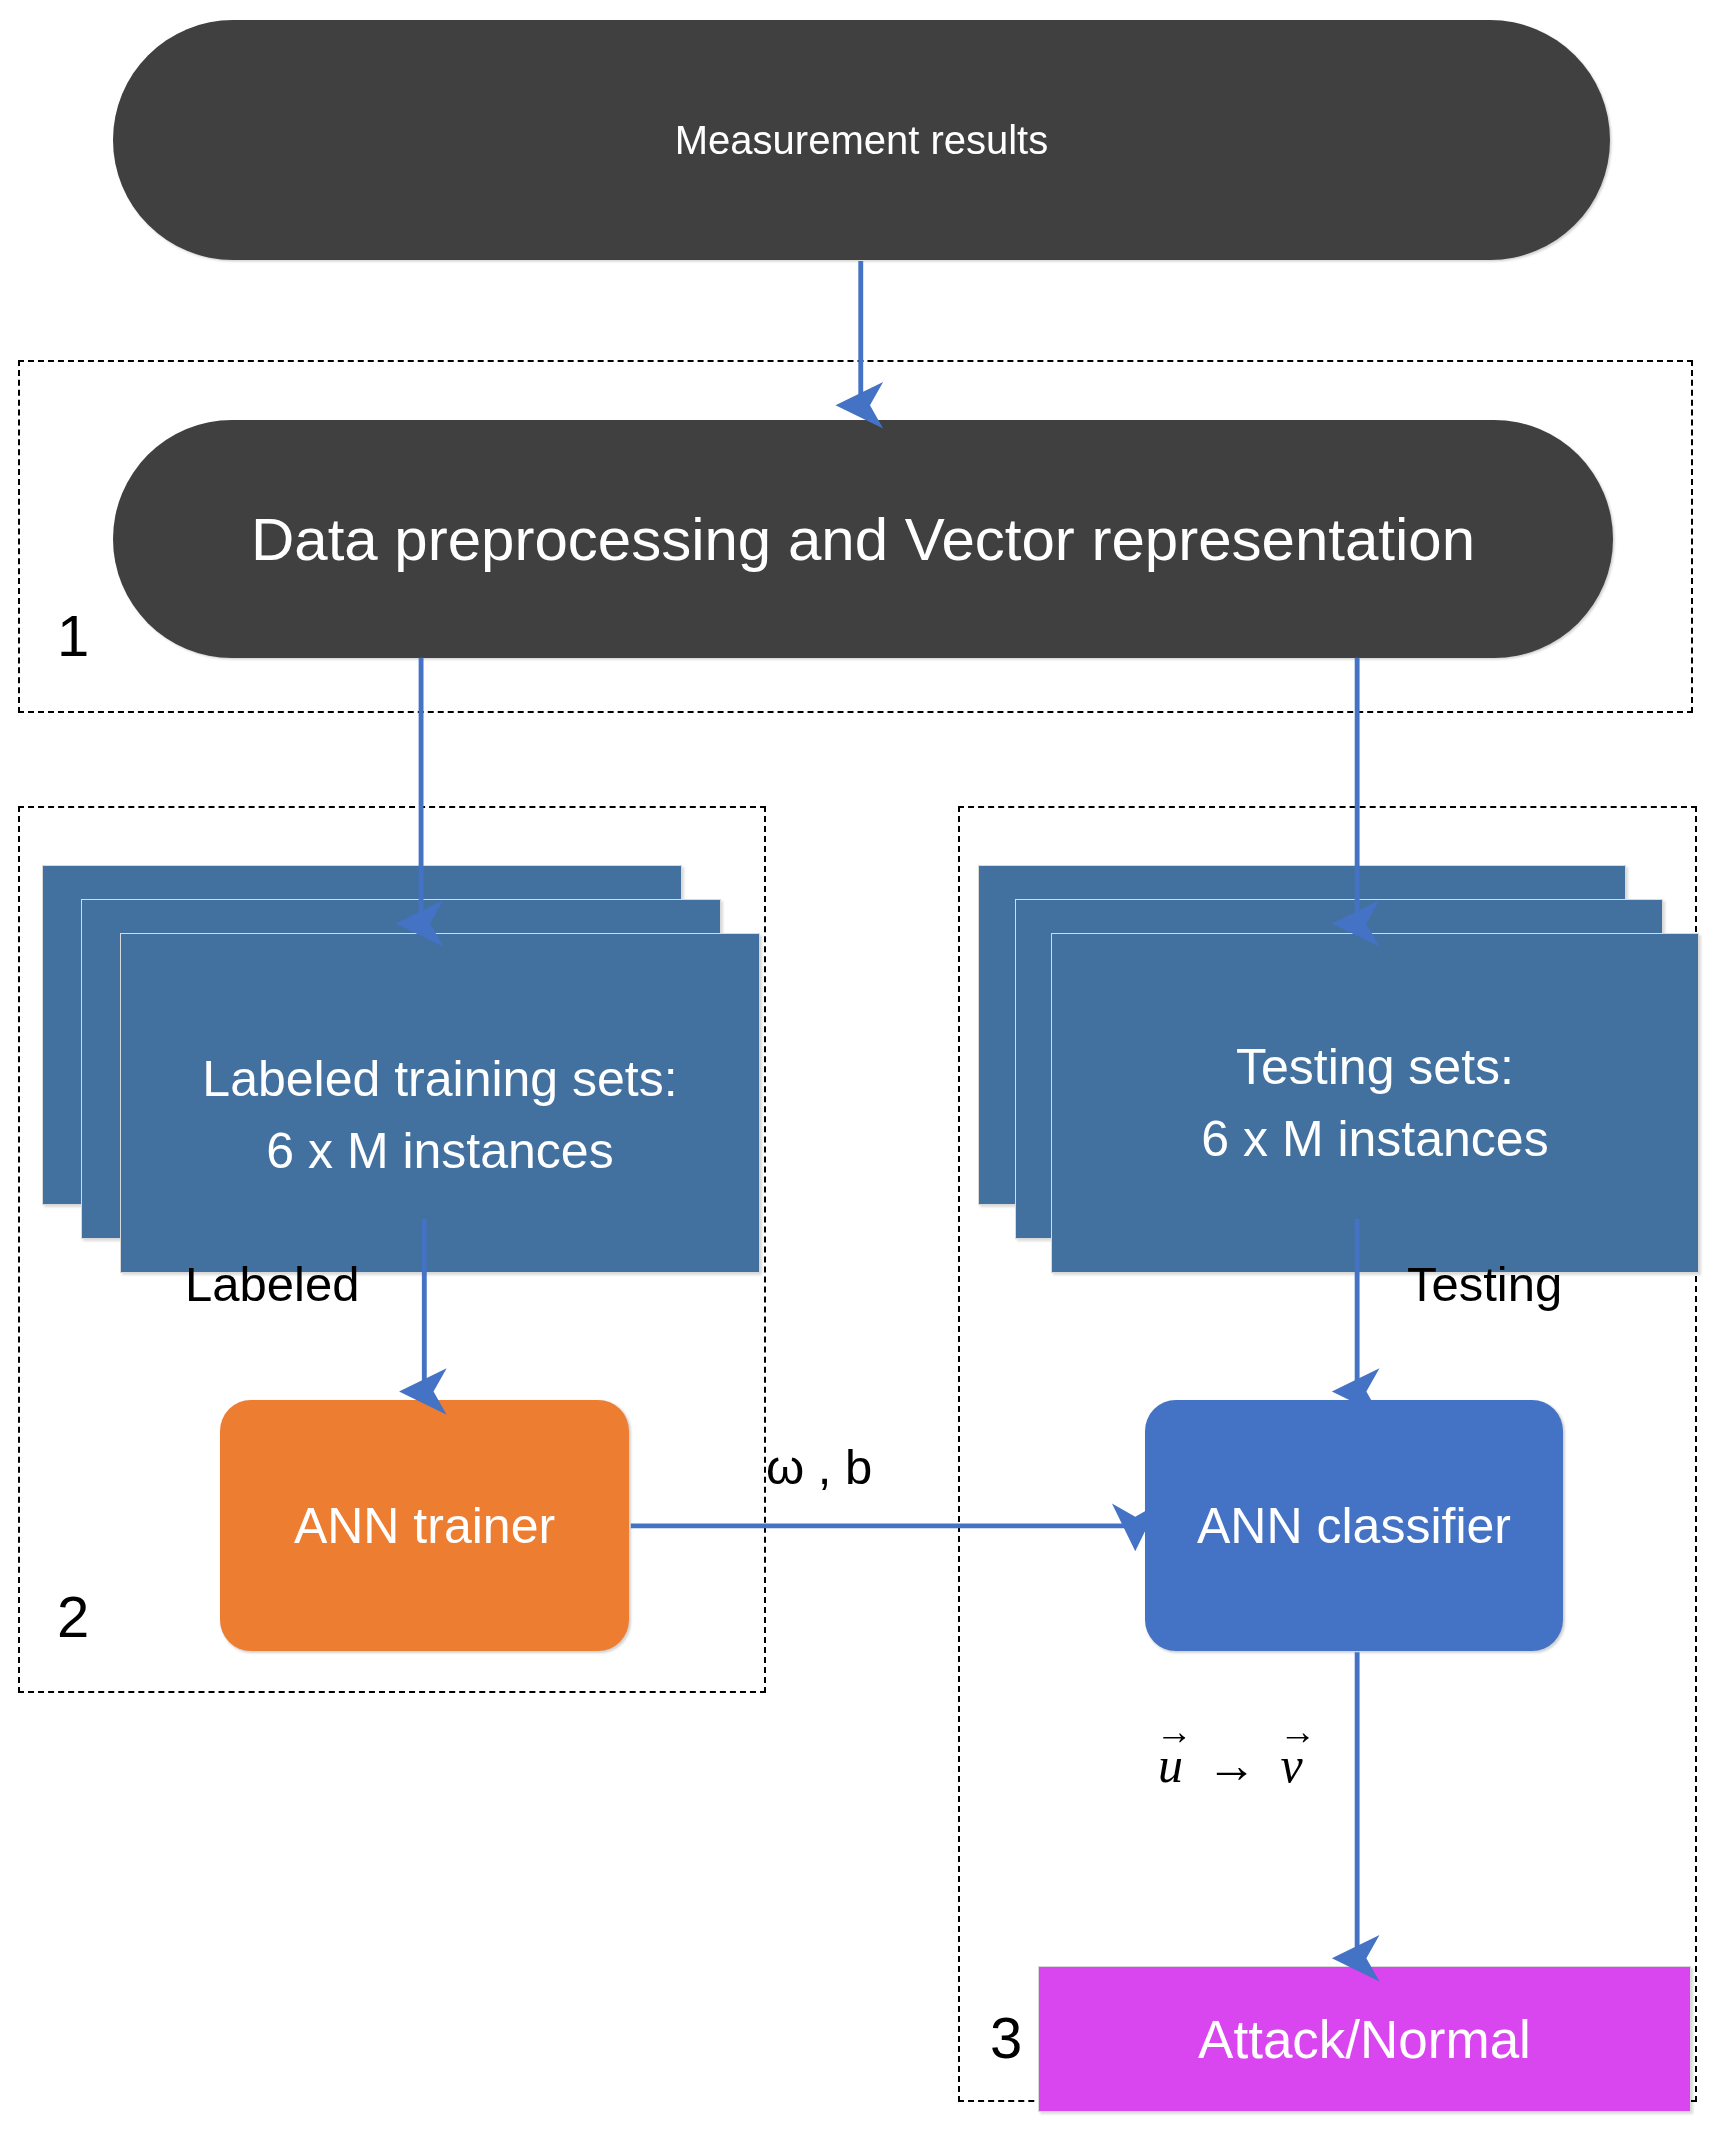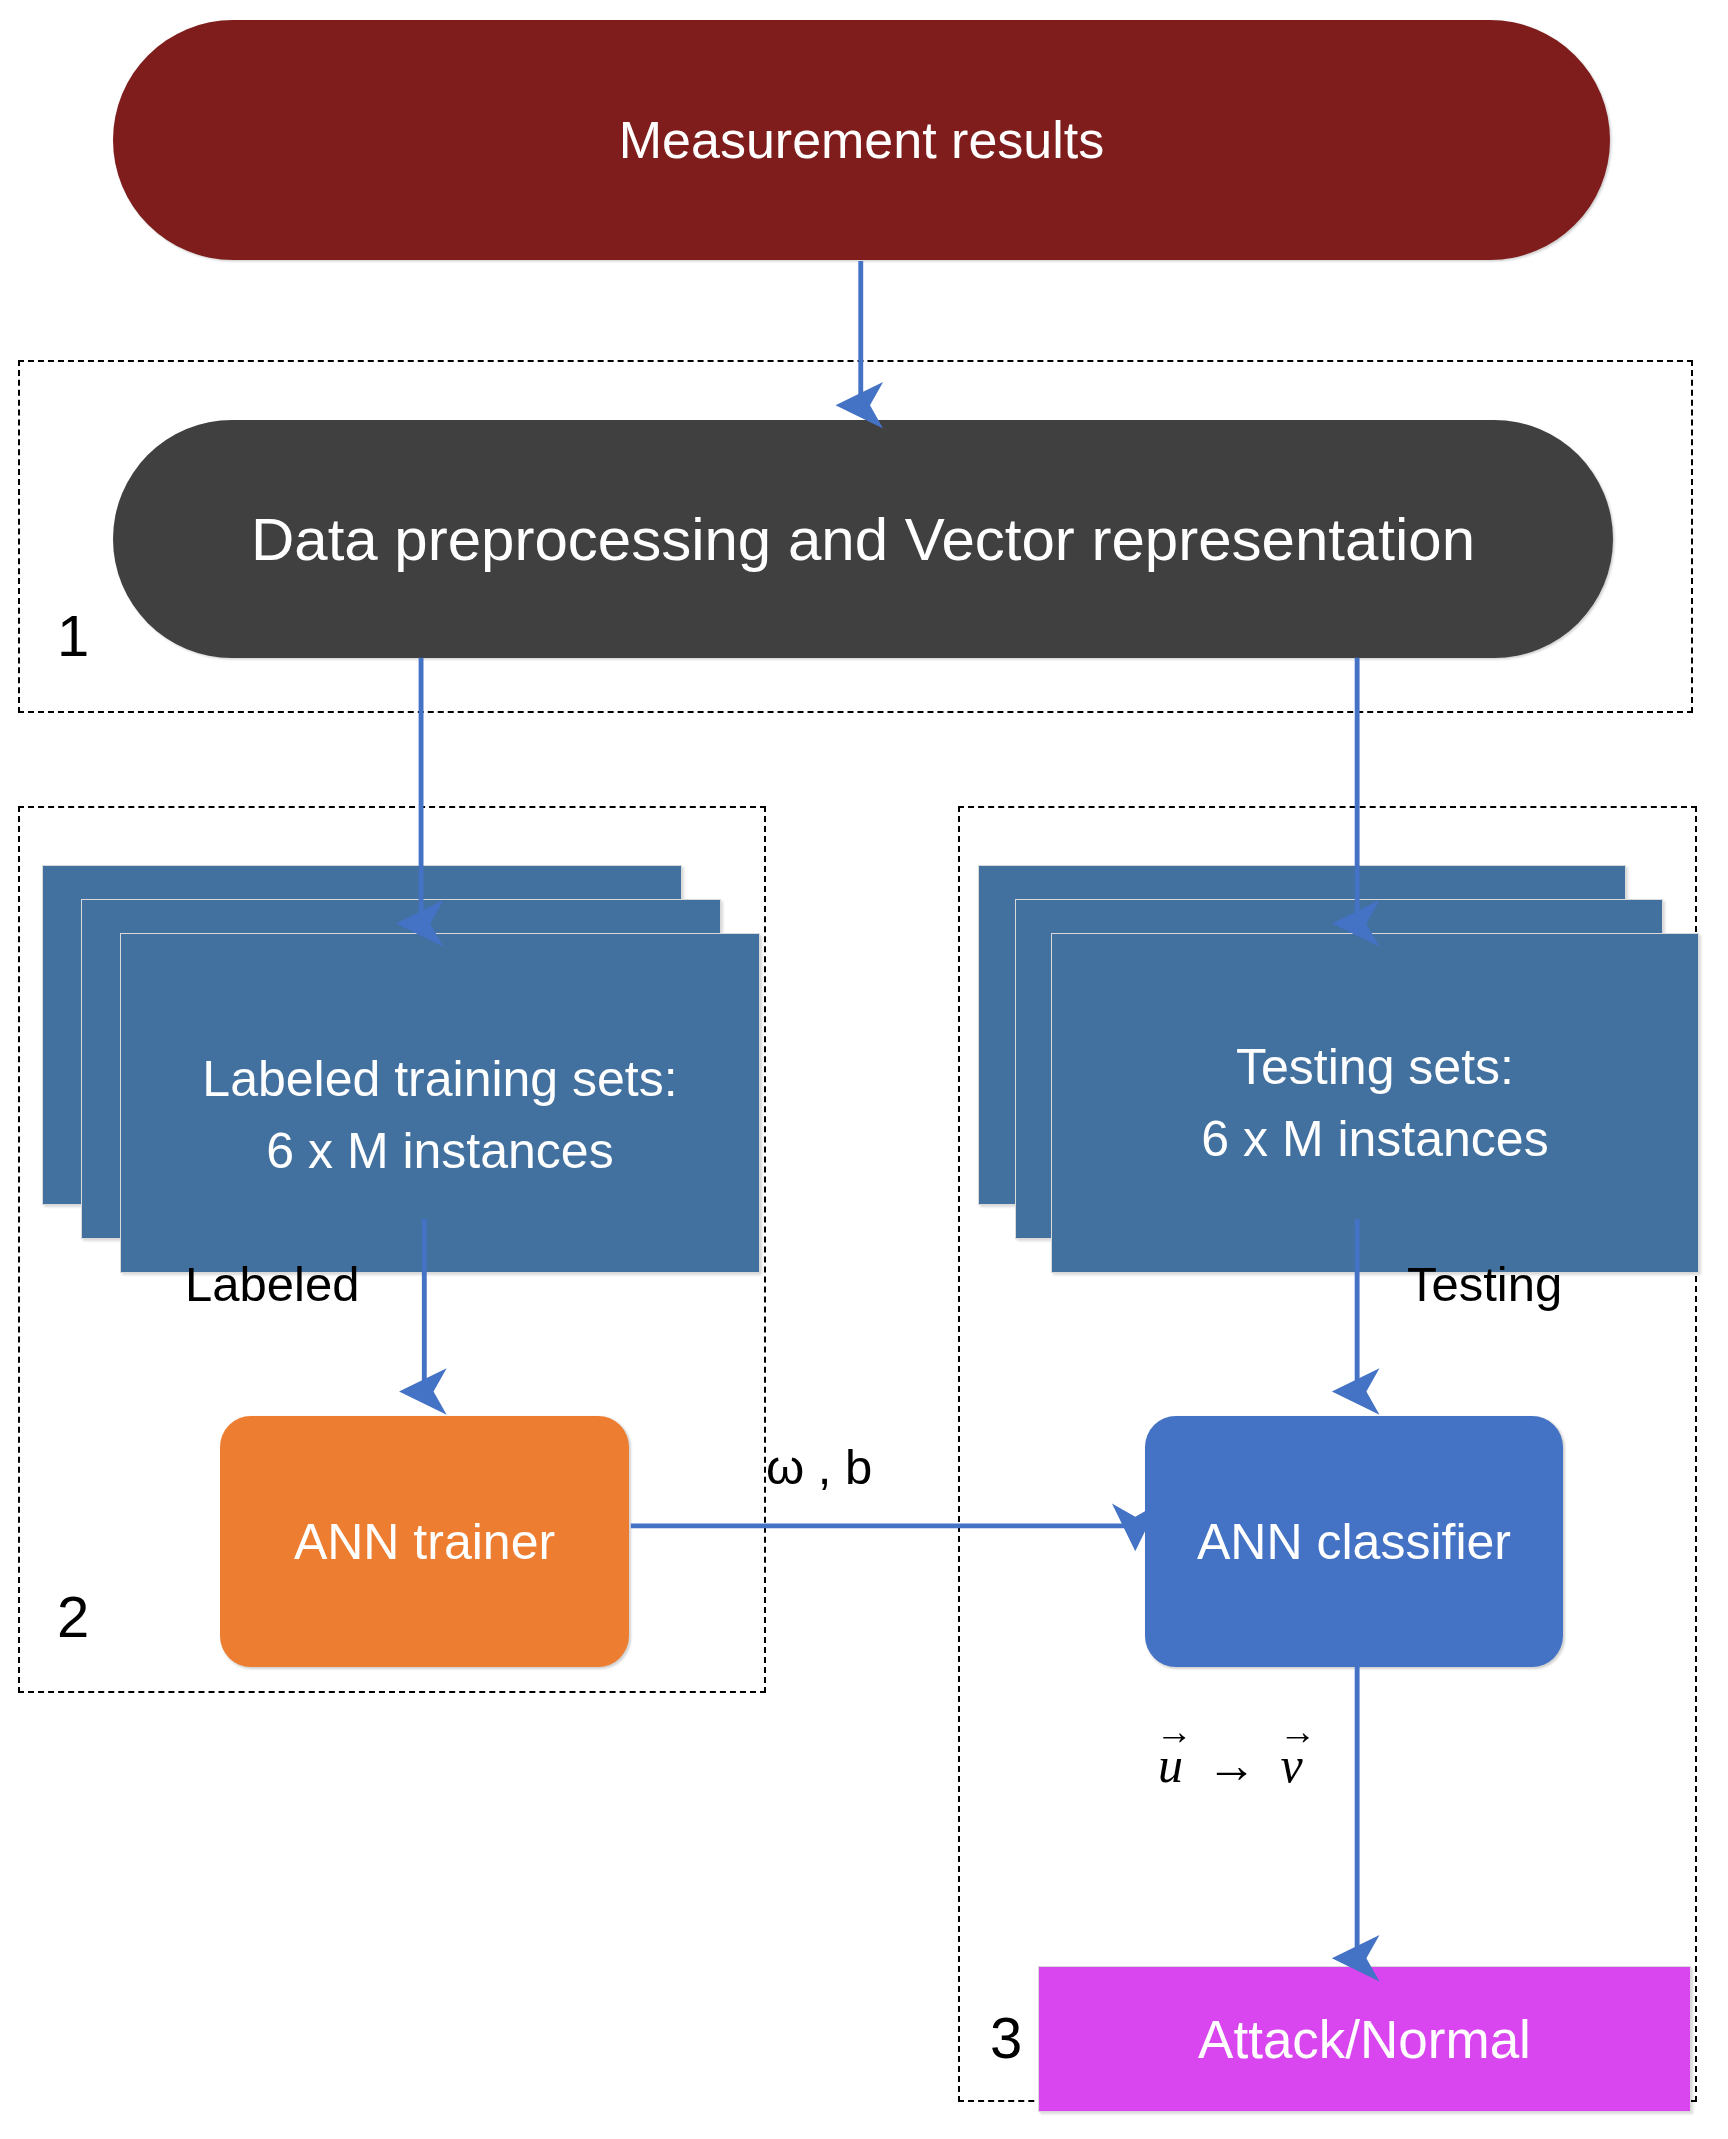--- a/index.html
+++ b/index.html
@@ -9,33 +9,33 @@
   .dashed{position:absolute;border:2.4px dashed #000000;box-sizing:border-box;background:transparent;}
 
   .grp-num{position:absolute;font-family:"Liberation Sans",sans-serif;color:#000000;
            font-size:58px;line-height:1;font-weight:400;}
 
   .pill{position:absolute;box-sizing:border-box;display:flex;align-items:center;
         justify-content:center;color:#ffffff;text-align:center;
         font-family:"Liberation Sans",sans-serif;font-weight:400;
         box-shadow:1.6px 1.6px 2.4px rgba(0,0,0,0.18);}
 
-  .teal{background:#7f1d1d;border-radius:809px;font-size:52px;}
+  .teal{background:#404040;border-radius:809px;font-size:40px;}
   .green{background:#404040;border-radius:809px;font-size:60px;}
 
   .card{position:absolute;background:#42719F;border:1.6px solid #d9d9d9;box-sizing:border-box;
         box-shadow:1.6px 1.6px 2.4px rgba(0,0,0,0.15);}
   .card-text{position:absolute;display:flex;flex-direction:column;align-items:center;
              justify-content:center;color:#ffffff;font-size:50px;line-height:1.45;
              text-align:center;font-family:"Liberation Sans",sans-serif;}
 
   .rrect{position:absolute;box-sizing:border-box;display:flex;align-items:center;
          justify-content:center;color:#ffffff;font-size:50px;border-radius:31px;
          text-align:center;font-family:"Liberation Sans",sans-serif;
-         box-shadow:1.6px 1.6px 2.4px rgba(0,0,0,0.18);margin-top:16px;}
+         box-shadow:1.6px 1.6px 2.4px rgba(0,0,0,0.18);}
   .orange{background:#ED7D31;}
   .cls-blue{background:#4472C4;}
 
   .srect{position:absolute;box-sizing:border-box;display:flex;align-items:center;
          justify-content:center;color:#ffffff;font-size:53px;background:#d946ef;
          border:1.6px solid #d9d9d9;text-align:center;
          font-family:"Liberation Sans",sans-serif;
          box-shadow:1.6px 1.6px 2.4px rgba(0,0,0,0.15);}
 
   .edge-label{position:absolute;color:#000000;font-size:49px;line-height:1;

